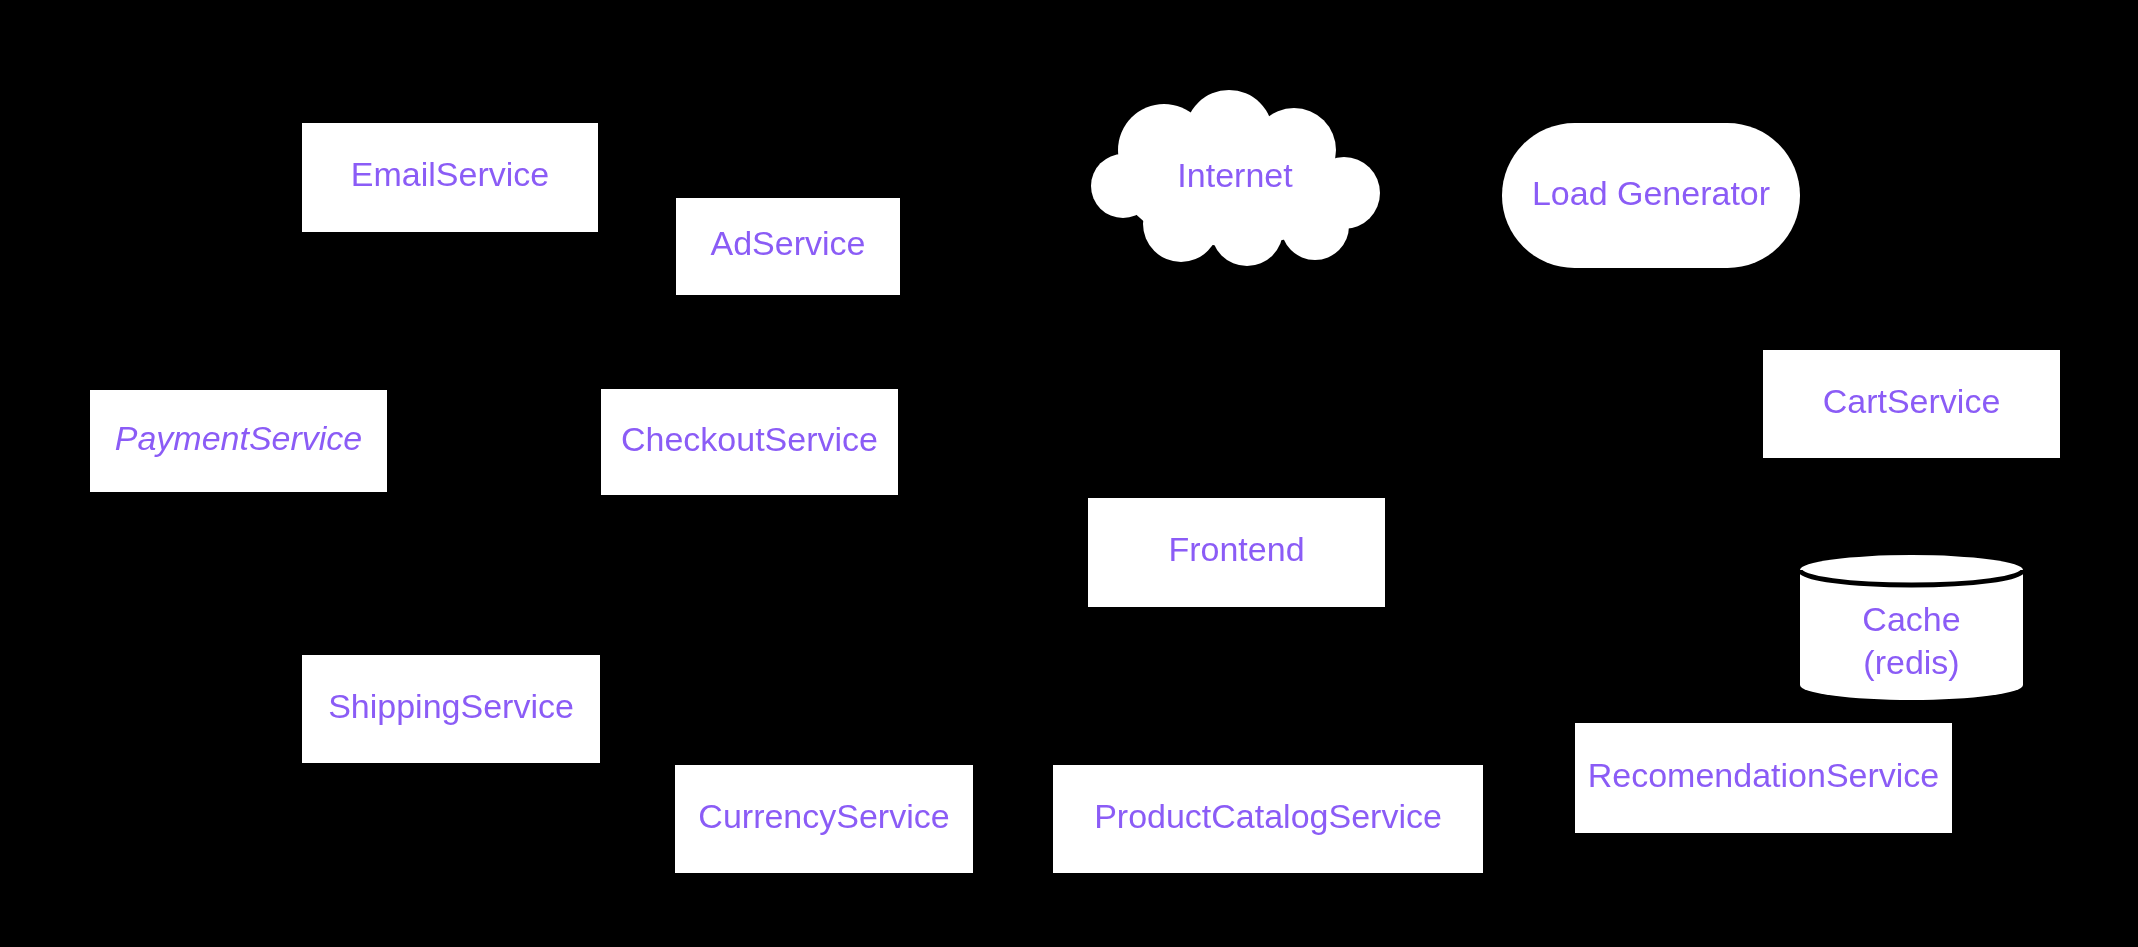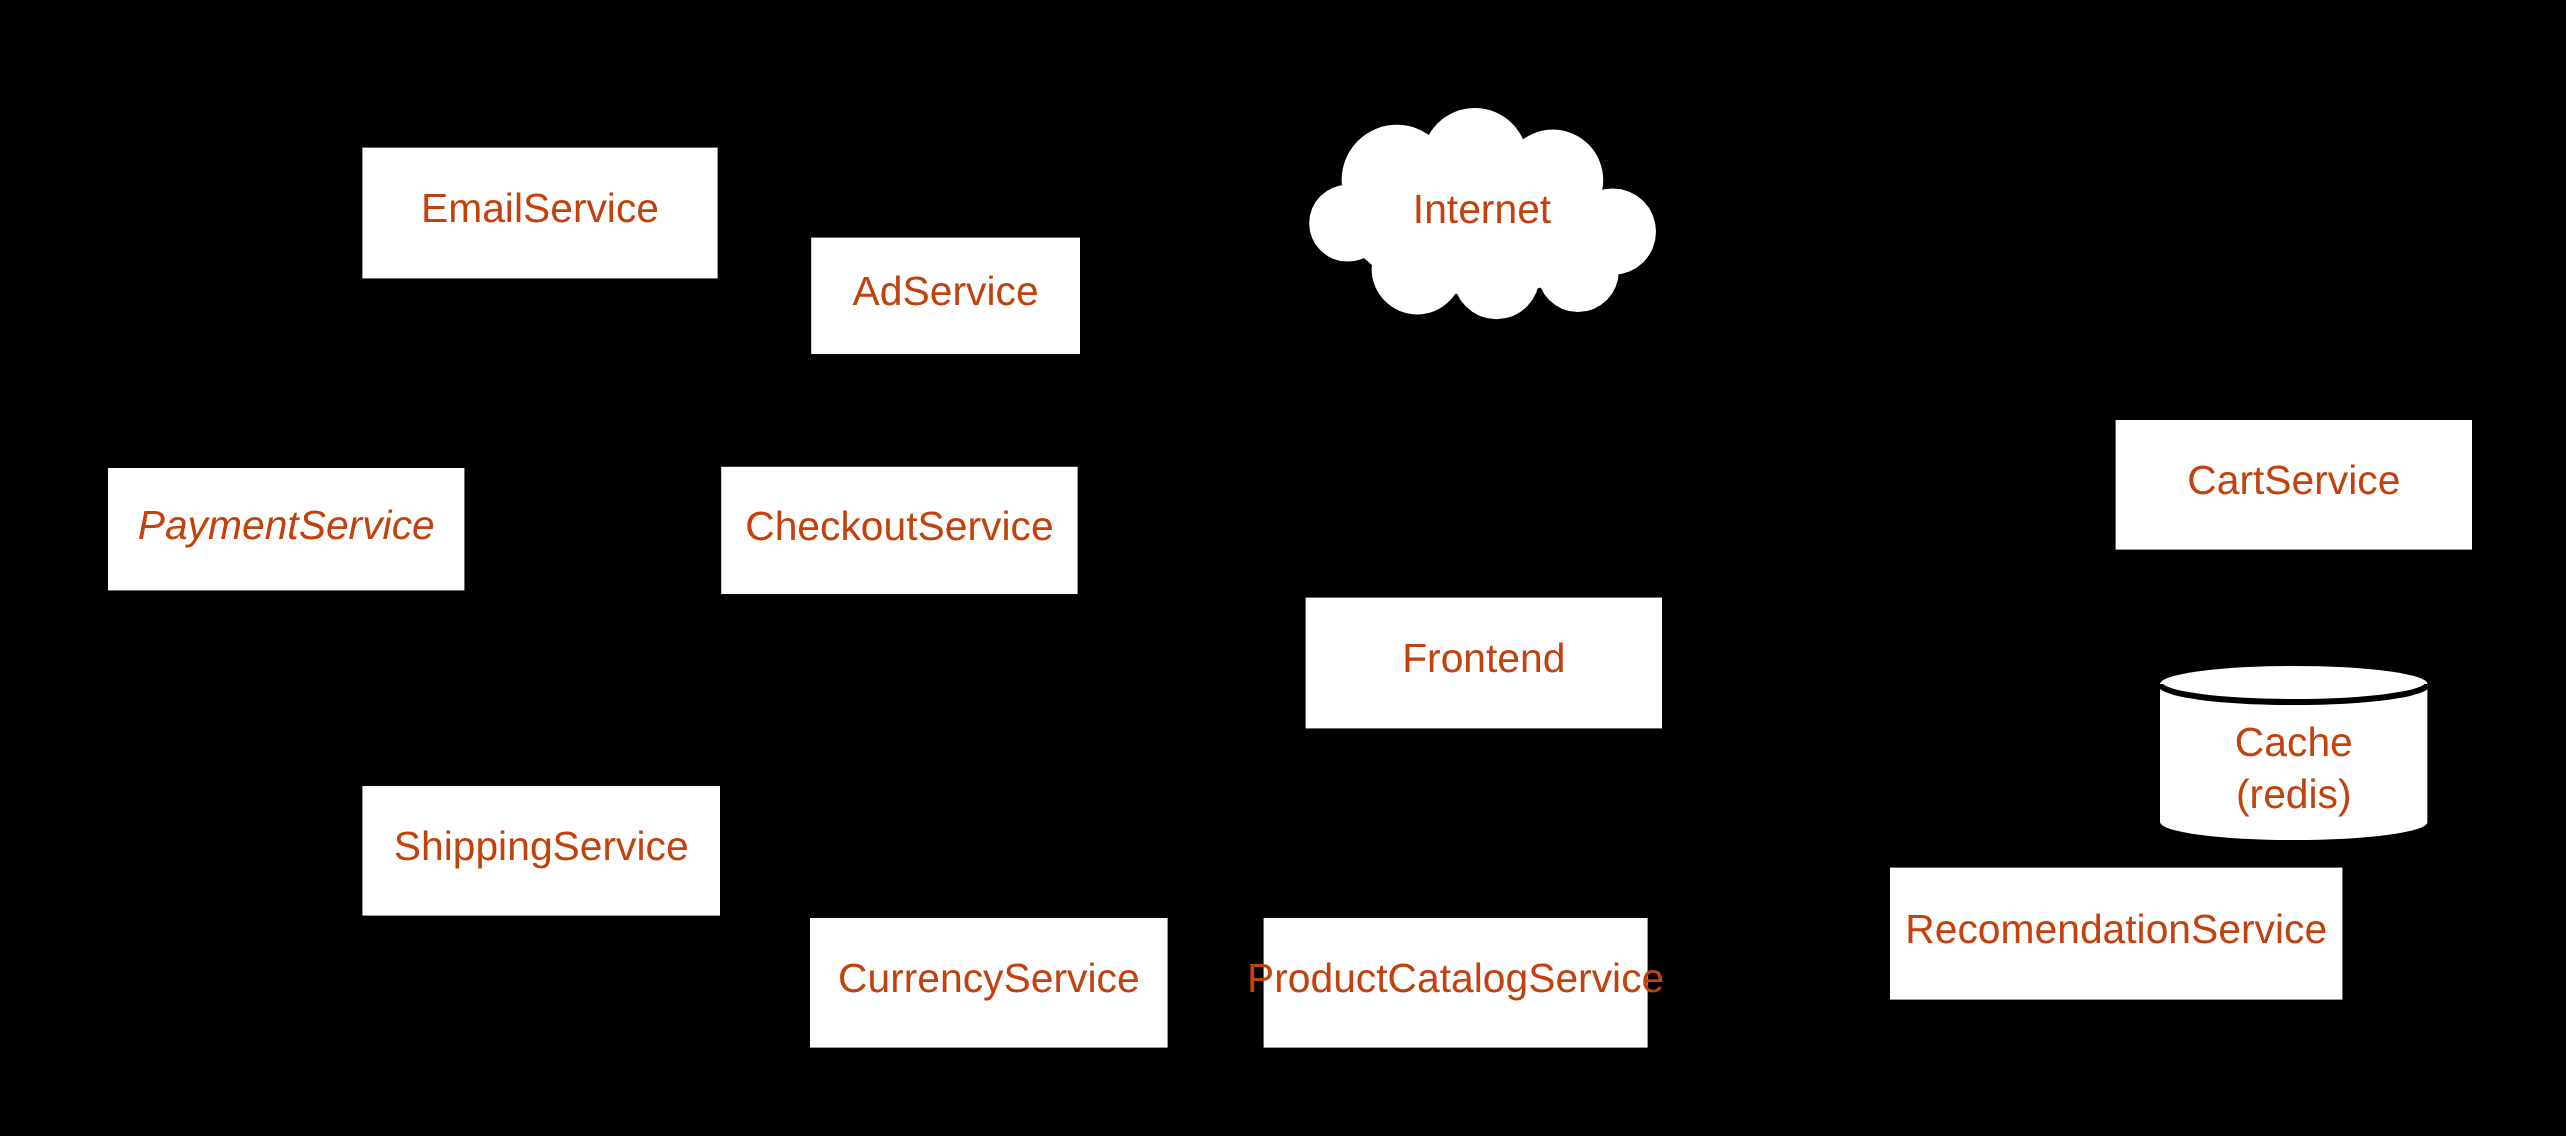--- a/index.html
+++ b/index.html
@@ -13,21 +13,21 @@
     height: 947px;
     background: #000000;
     overflow: hidden;
     font-family: "Liberation Sans", sans-serif;
   }
   .node {
     position: absolute;
     display: flex;
     align-items: center;
     justify-content: center;
-    color: #c2410c;
+    color: #8b5cf6;
     font-size: 34px;
     line-height: 1.2;
     white-space: nowrap;
     text-align: center;
   }
   .rect {
     background: #ffffff;
   }
   .rect .label { padding-bottom: 6px; }
   .stadium {
@@ -61,21 +61,21 @@
   .n-internet { left: 1089px; top: 88px;  width: 292px; height: 184px; }
   .n-loadgen  { left: 1502px; top: 123px; width: 298px; height: 145px; }
   .n-payment  { left: 90px;   top: 390px; width: 297px; height: 102px; font-style: italic; }
   .n-checkout { left: 601px;  top: 389px; width: 297px; height: 106px; }
   .n-cart     { left: 1763px; top: 350px; width: 297px; height: 108px; }
   .n-frontend { left: 1088px; top: 498px; width: 297px; height: 109px; }
   .n-cache    { left: 1800px; top: 555px; width: 223px; height: 145px; }
   .n-shipping { left: 302px;  top: 655px; width: 298px; height: 108px; }
   .n-recomend { left: 1575px; top: 723px; width: 377px; height: 110px; }
   .n-currency { left: 675px;  top: 765px; width: 298px; height: 108px; }
-  .n-prodcat  { left: 1053px; top: 765px; width: 320px; height: 108px; align-items: center; }
+  .n-prodcat  { left: 1053px; top: 765px; width: 430px; height: 108px; align-items: center; }
 </style>
 </head>
 <body>
 
 <div class="canvas">
 
   <div class="node rect n-email">
     <span class="label">EmailService</span>
   </div>
 
@@ -93,20 +93,23 @@
         <circle cx="226" cy="138" r="34"></circle>
         <circle cx="158" cy="142" r="36"></circle>
         <circle cx="92" cy="136" r="38"></circle>
         <circle cx="34" cy="98" r="32"></circle>
         <ellipse cx="145" cy="100" rx="110" ry="58"></ellipse>
       </g>
     </svg>
     <span class="label">Internet</span>
   </div>
 
+  <div class="node stadium n-loadgen">
+    <span class="label">Load Generator</span>
+  </div>
 
   <div class="node rect n-payment">
     <span class="label">PaymentService</span>
   </div>
 
   <div class="node rect n-checkout">
     <span class="label">CheckoutService</span>
   </div>
 
   <div class="node rect n-cart">

